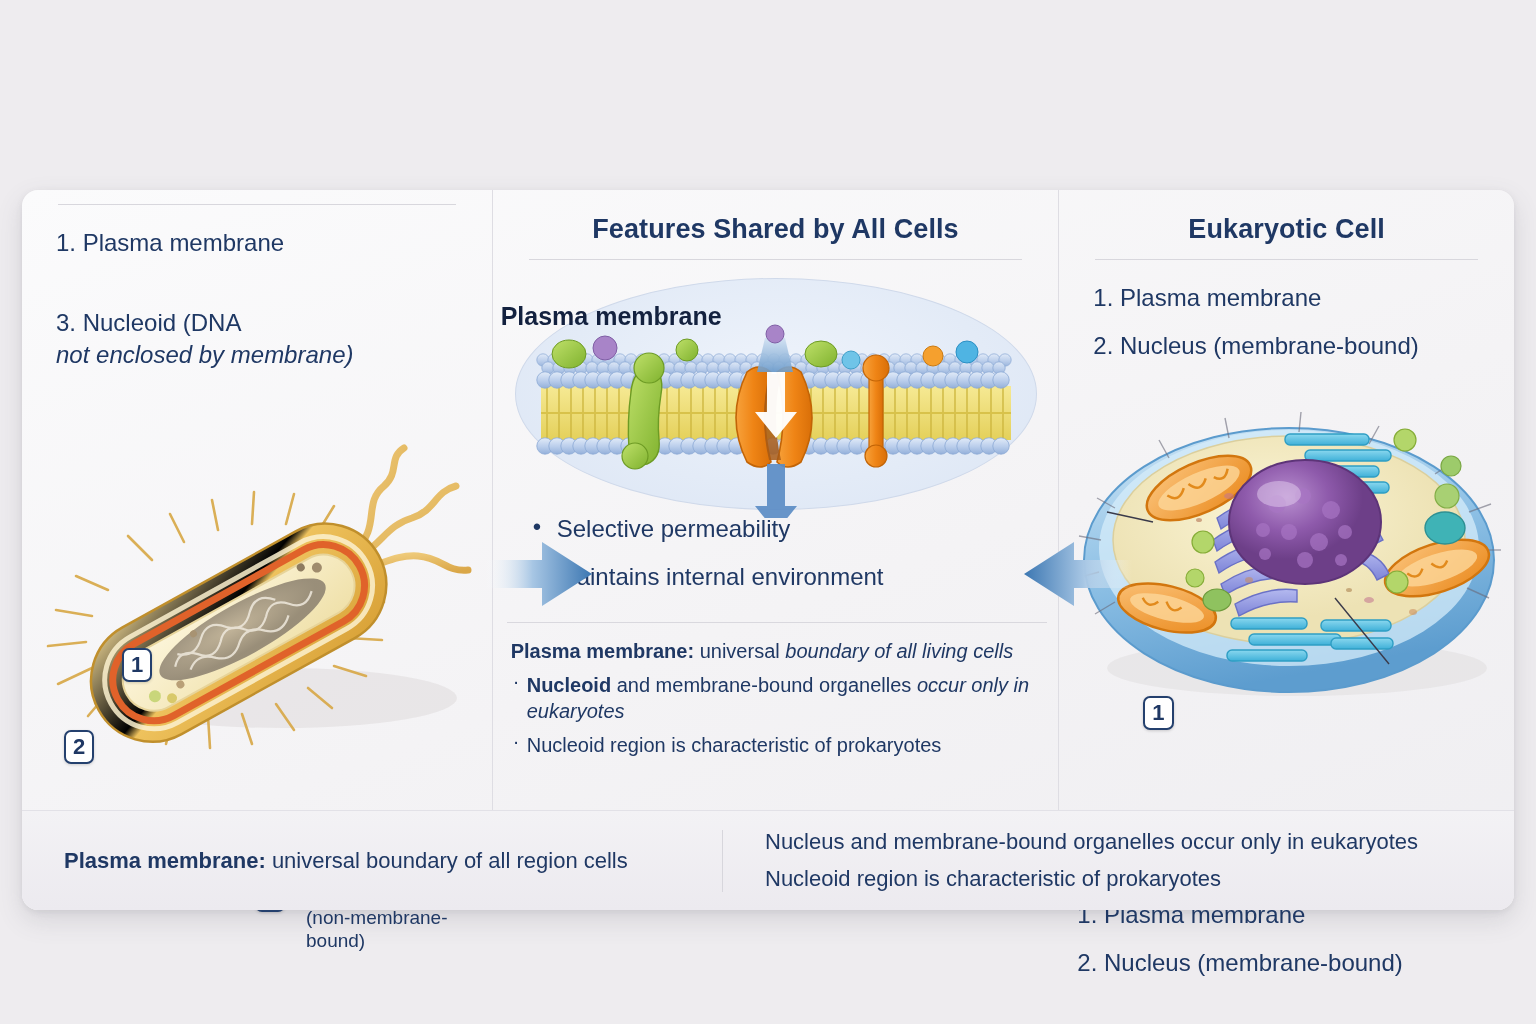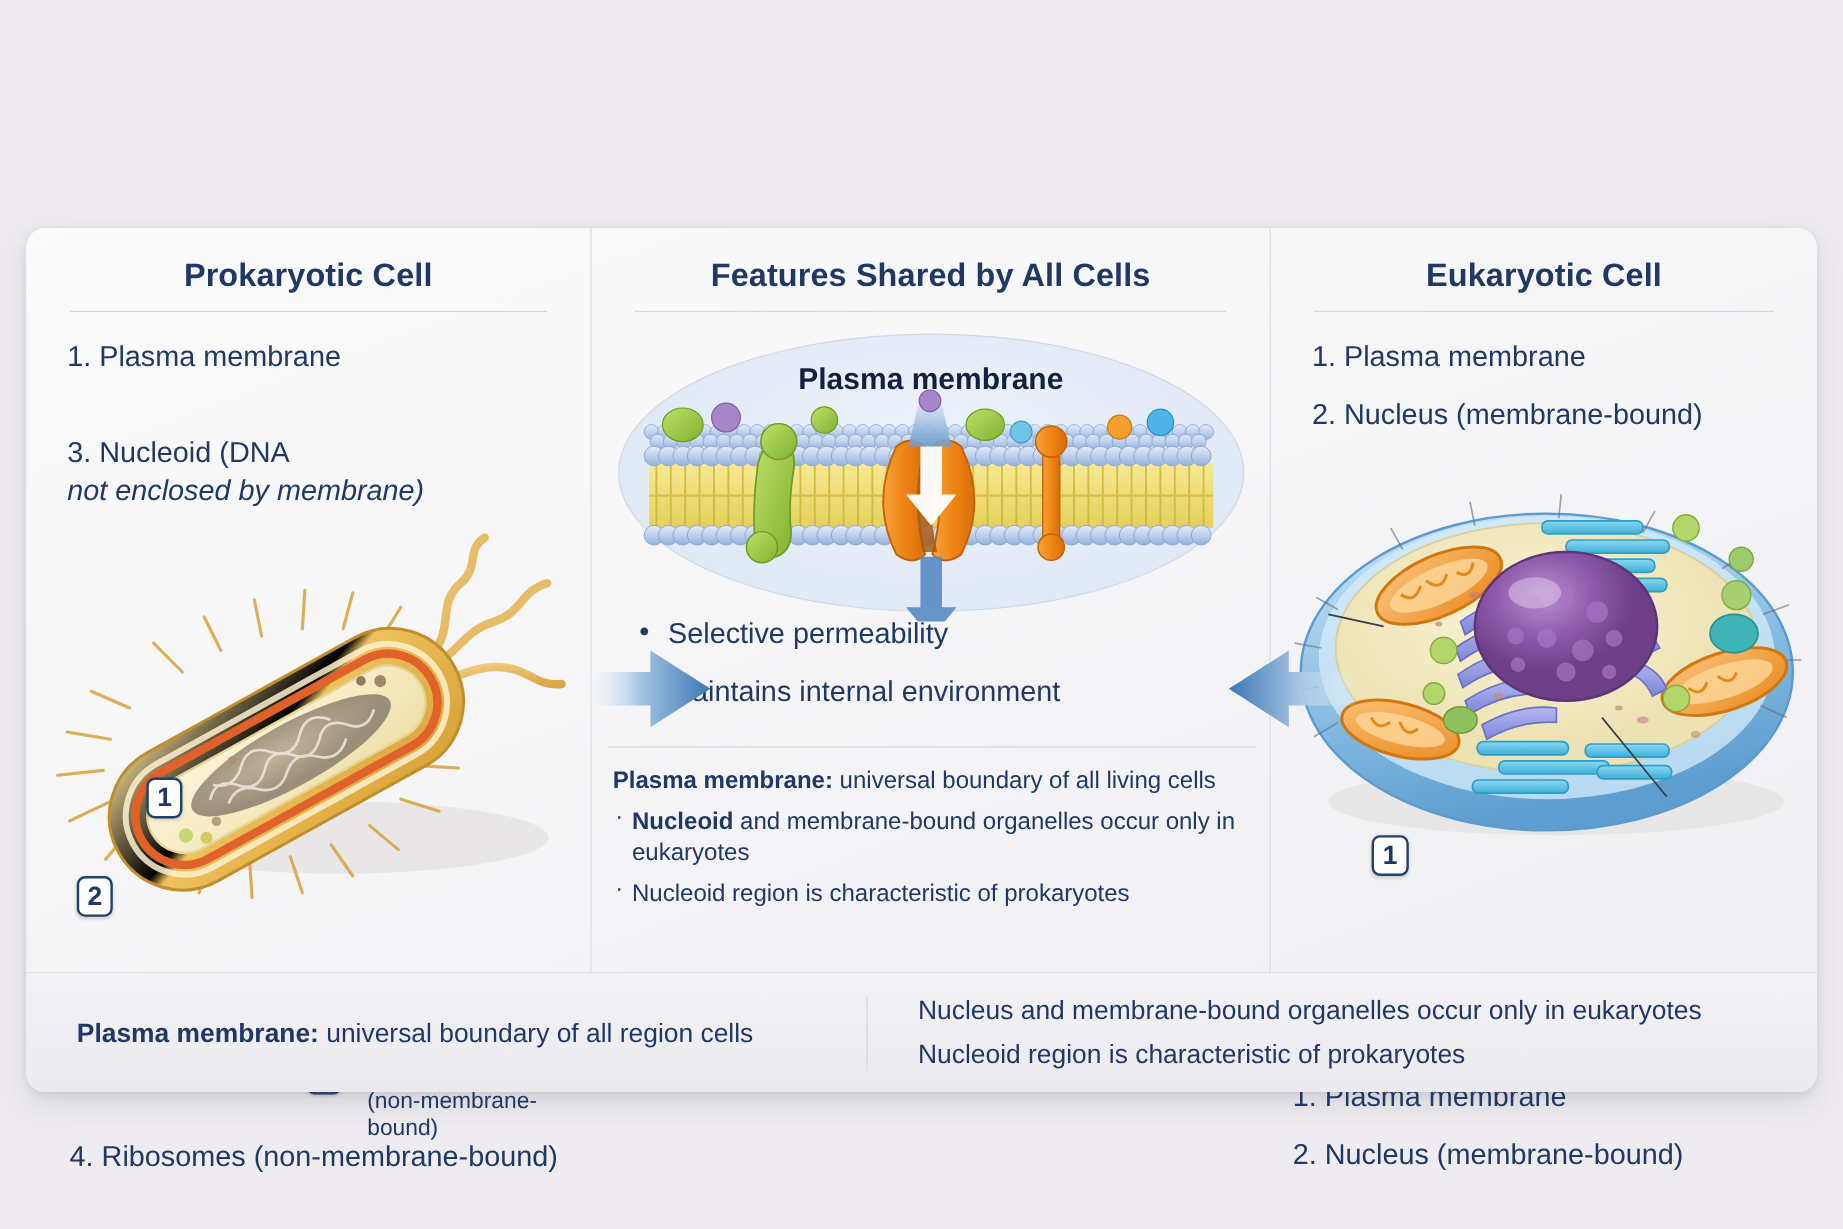--- a/index.html
+++ b/index.html
@@ -46,21 +46,21 @@
 
   .list { padding: 22px 0 0 34px; }
   .list-item {
     color: #1f3864;
     font-size: 24px;
     line-height: 1.34;
     margin-bottom: 16px;
     white-space: pre-line;
   }
   .list-item .sub { font-size: 24px; font-style: italic; }
-  .italic { }
+  .italic { font-style: italic; }
 
   
   .proka-art { position: absolute; left: 10px; top: 240px; width: 460px; height: 330px; }
 
   
   .badge {
     position: absolute;
     min-width: 30px; height: 34px;
     background: #ffffff;
     border: 2px solid #24406e;
@@ -96,21 +96,21 @@
   }
   .membrane-ellipse {
     position: absolute; left: 14px; top: 10px;
     width: 522px; height: 232px;
     border-radius: 50%;
     background: radial-gradient(ellipse at 50% 42%, #eef3fb 0%, #e3ebf7 58%, #dbe5f4 100%);
     border: 1px solid #cfd9ea;
   }
   .membrane-title {
     position: absolute; top: 34px; left: 0; width: 100%;
-    text-align: center;
+    text-align: left;
     color: #13213f; font-weight: bold; font-size: 25px;
   }
 
   .center-bullets { position: absolute; left: 38px; top: 325px; width: 500px; }
   .cb {
     color: #1f3864; font-size: 24px;
     margin-bottom: 20px;
     padding-left: 26px; position: relative;
   }
   .cb::before {
@@ -156,21 +156,20 @@
 </style>
 </head>
 <body>
 
 <div id="stage">
   <div class="card">
 
     <div class="columns">
 
       <div class="col col-left">
-        <div class="col-title">Prokaryotic Cell</div>
         <div class="title-rule"></div>
 
         <div class="list">
           <div class="list-item">1. Plasma membrane</div>
           <div class="list-item">
             <span>3. Nucleoid (DNA</span>
             <span class="sub" style="display:block">not enclosed by membrane)</span>
           </div>
         </div>
 
@@ -258,23 +257,20 @@
         <div class="badge" style="left:303px; top:632px;">3</div>
         <div class="badge" style="left:233px; top:688px;">4</div>
 
         <div class="hrule-small" style="left:340px; top:640px; width:120px;"></div>
 
         <div class="inline-label" style="left:276px; top:688px;">
           <span>Ribosomes</span>
           <span class="small" style="padding-left:8px;">(non-membrane-bound)</span>
         </div>
 
-        <div class="inline-label" style="left:36px; top:760px; font-size:24px;">
-          <span>4. Ribosomes </span><span class="italic">(non-membrane-bound)</span>
-        </div>
       </div>
 
       <div class="col col-center">
         <div class="col-title">Features Shared by All Cells</div>
         <div class="title-rule"></div>
 
         <div class="membrane-wrap">
           <div class="membrane-ellipse"></div>
           <div class="membrane-title">Plasma membrane</div>
 

